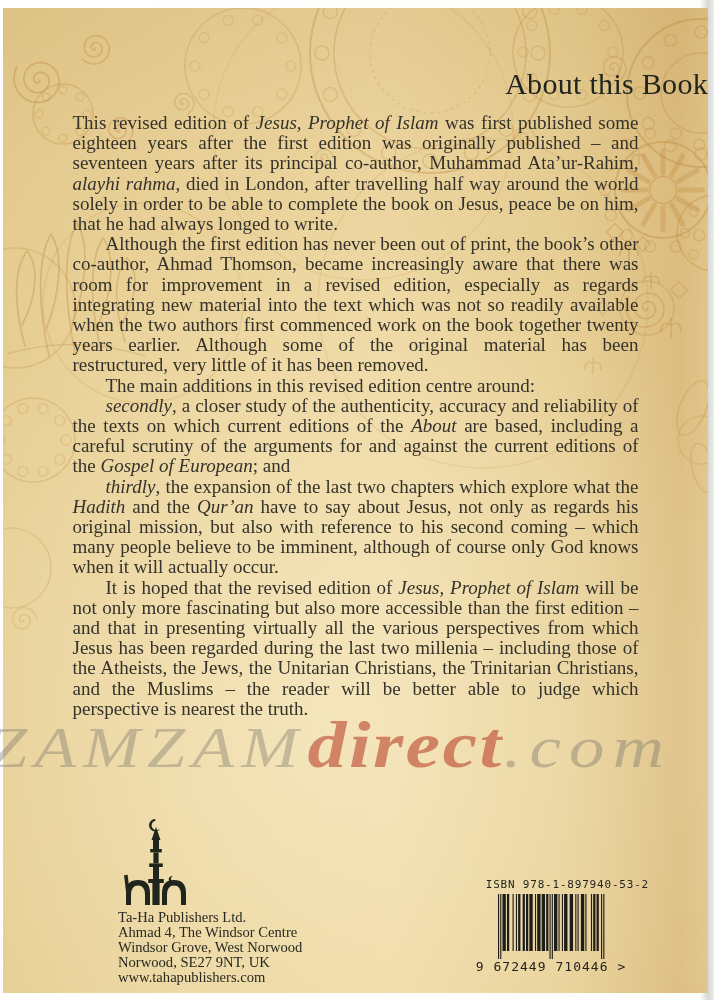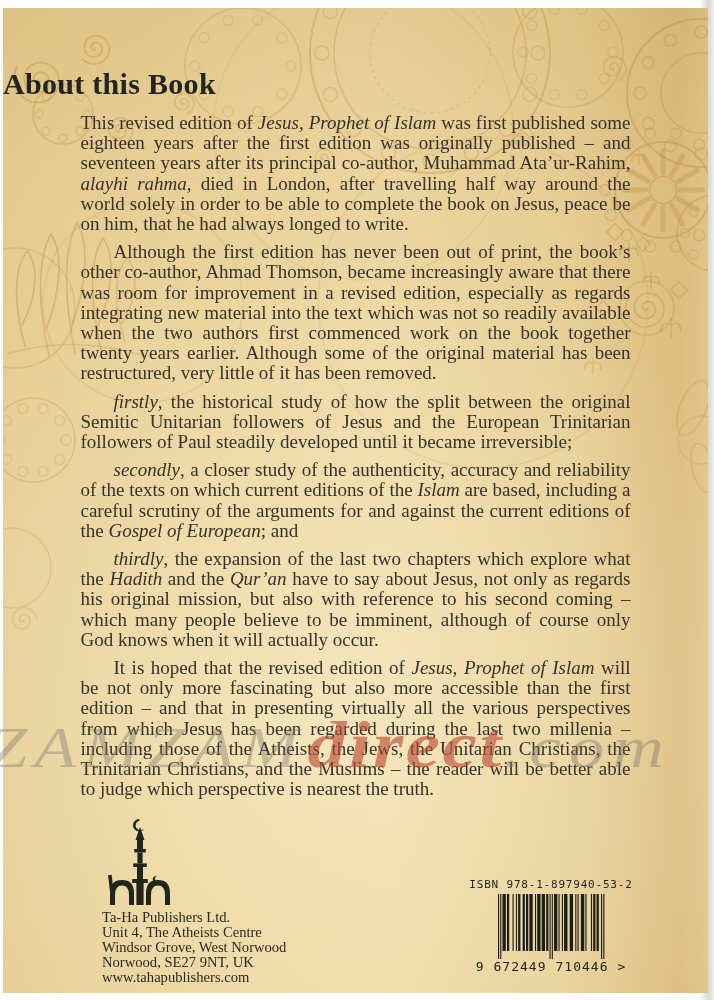--- a/index.html
+++ b/index.html
@@ -11,46 +11,46 @@
   .cover {
     position:absolute; left:3px; right:6px; top:8px; bottom:7px;
     background:
       linear-gradient(180deg, rgba(190,148,78,0.20) 0%, rgba(190,148,78,0.06) 16%, rgba(190,148,78,0) 32%),
       radial-gradient(120% 80% at 46% 72%, rgba(255,251,228,0.40) 0%, rgba(255,251,228,0) 60%),
       linear-gradient(90deg,#e6cd92 0%,#ebd49c 28%,#eed8a3 55%,#e7cf95 80%,#dcbd80 96%,#e1c58b 100%);
   }
   #ornaments { position:absolute; inset:0; width:100%; height:100%; z-index:0; }
   .title {
     position:relative; z-index:2; margin:0; padding-top:57px;
-    text-align:left; font-size:30px; line-height:38px; font-weight:bold;
+    text-align:right; font-size:30px; line-height:38px; font-weight:normal;
     color:#20261f; letter-spacing:0.3px;
   }
   .text {
     position:relative; z-index:2; width:566px; margin:10px auto 0;
     font-size:19px; line-height:20.2px; text-align:justify; color:#34322a;
   }
-  .para { margin:8px; text-indent:33px; }
+  .para { margin:0; text-indent:33px; }
   .para.first { text-indent:0; }
   .it { font-style:italic; }
   .watermark {
     position:absolute; top:699px; left:-14px; z-index:3;
     display:flex; align-items:baseline; white-space:nowrap;
     font-style:italic; transform:scaleX(1.18); transform-origin:left center;
     pointer-events:none;
   }
   .wm { display:inline-block; }
   .wm-0 { font-size:58px; letter-spacing:6px; }
   .wm-1 { font-size:66px; font-weight:bold; letter-spacing:2px; margin-left:2px; }
   .wm-2 { font-size:60px; letter-spacing:7px; }
-  .publisher { position:absolute; left:99px; top:810px; z-index:2; }
+  .publisher { position:absolute; left:115px; top:810px; z-index:2; }
   .logo { display:block; margin-left:4px; }
   .address { margin-top:4px; font-size:14.6px; line-height:15.1px; color:#272920; }
   .barcode-block {
     position:absolute; left:450px; top:870px; width:196px; z-index:2;
-    text-align:center; color:#23251f;
+    text-align:right; color:#23251f;
   }
   .isbn { font-family:"DejaVu Sans Mono", monospace; font-size:11px; letter-spacing:0.8px; }
   .bars { display:block; margin:3px auto 0; }
   .digits {
     display:flex; justify-content:center; align-items:baseline; gap:9px; margin-top:-1px;
     font-family:"DejaVu Sans Mono", monospace; font-size:13px; letter-spacing:1px;
   }
 </style>
 </head>
 <body>
@@ -209,22 +209,22 @@
         <circle cx="56.69756081437326" cy="412.6030866743484" r="5" stroke-width="1.4" stroke-opacity="0.26" fill="none" stroke="#c29147"></circle>
         <circle cx="8" cy="560" r="40" stroke-width="1.6" stroke-opacity="0.26" fill="none" stroke="#c29147"></circle>
         <path d="M20.0 612.0L20.3 612.1L20.5 612.3L20.6 612.6L20.6 612.9L20.4 613.3L20.1 613.7L19.7 613.9L19.1 614.0L18.4 614.0L17.8 613.7L17.2 613.2L16.7 612.5L16.4 611.6L16.3 610.6L16.6 609.6L17.1 608.6L17.9 607.8L18.9 607.1L20.2 606.7L21.6 606.7L23.0 607.0L24.3 607.7L25.5 608.7L26.4 610.1L27.0 611.8L27.1 613.6L26.7 615.4L25.9 617.1L24.6 618.6L22.9 619.8L20.9 620.6L18.7 620.8L16.5 620.5L14.3 619.6L12.4 618.1L10.9 616.1L9.9 613.8L9.4 611.2L9.7 608.5L10.7 605.9L12.3 603.6L14.4 601.7L17.1 600.4L20.1 599.7L23.2 599.9L26.2 600.8L29.0 602.5L31.3 604.8L33.0 607.8L33.9 611.1" stroke-width="1.7" stroke-opacity="0.24" stroke-linecap="round" fill="none" stroke="#c29147"></path>
       </svg>
 
     <h1 class="title">About this Book</h1>
 
     <div class="text" id="paragraphs">
         <p class="para first"><span>This revised edition of </span><span class="it">Jesus, Prophet of Islam</span><span> was first published some eighteen years after the first edition was originally published – and seventeen years after its principal co-author, Muhammad Ata’ur-Rahim, </span><span class="it">alayhi rahma</span><span>, died in London, after travelling half way around the world solely in order to be able to complete the book on Jesus, peace be on him, that he had always longed to write.</span></p>
         <p class="para"><span>Although the first edition has never been out of print, the book’s other co-author, Ahmad Thomson, became increasingly aware that there was room for improvement in a revised edition, especially as regards integrating new material into the text which was not so readily available when the two authors first commenced work on the book together twenty years earlier. Although some of the original material has been restructured, very little of it has been removed.</span></p>
-        <p class="para"><span class="it">firstly</span><span>, the historical study of how the split between the original Semitic Unitarian followers of Jesus and the European Trinitarian followers of Paul steadily developed until it became irreversible;</span></p>
-        <p class="para"><span class="it">secondly</span><span>, a closer study of the authenticity, accuracy and reliability of the texts on which current editions of the </span><span class="it">Islam</span><span> are based, including a careful scrutiny of the arguments for and against the current editions of the </span><span class="it">Gospel of European</span><span>; and</span></p>
+        <p class="para"><span>The main additions in this revised edition centre around:</span></p>
+        <p class="para"><span class="it">secondly</span><span>, a closer study of the authenticity, accuracy and reliability of the texts on which current editions of the </span><span class="it">About</span><span> are based, including a careful scrutiny of the arguments for and against the current editions of the </span><span class="it">Gospel of European</span><span>; and</span></p>
         <p class="para"><span class="it">thirdly</span><span>, the expansion of the last two chapters which explore what the </span><span class="it">Hadith</span><span> and the </span><span class="it">Qur’an</span><span> have to say about Jesus, not only as regards his original mission, but also with reference to his second coming – which many people believe to be imminent, although of course only God knows when it will actually occur.</span></p>
         <p class="para"><span>It is hoped that the revised edition of </span><span class="it">Jesus, Prophet of Islam</span><span> will be not only more fascinating but also more accessible than the first edition – and that in presenting virtually all the various perspectives from which Jesus has been regarded during the last two millenia – including those of the Atheists, the Jews, the Unitarian Christians, the Trinitarian Christians, and the Muslims – the reader will be better able to judge which perspective is nearest the truth.</span></p>
       </div>
 
     <div class="watermark" id="watermark">
         <span class="wm wm-0" style="color: rgb(125, 120, 110); opacity: 0.4;">ZAMZAM</span>
         <span class="wm wm-1" style="color: rgb(187, 74, 51); opacity: 0.62;">direct</span>
         <span class="wm wm-2" style="color: rgb(125, 120, 110); opacity: 0.42;">.com</span>
       </div>
 
@@ -241,21 +241,21 @@
           <rect x="26.2" y="61" width="15.6" height="4"></rect>
           <rect x="30.4" y="65" width="7.2" height="22"></rect>
           <path d="M4 87 v-12 q0 -13 12 -13 q12 0 12 13 v12 h-5 v-10 q0 -9.5 -7 -9.5 q-7 0 -7 9.5 v10 z"></path>
           <rect x="3" y="57" width="3.6" height="16" transform="rotate(-7 5 65)"></rect>
           <path d="M40 87 v-12 q0 -13 12 -13 q12 0 12 13 v12 h-5 v-10 q0 -9.5 -7 -9.5 q-7 0 -7 9.5 v10 z"></path>
           <path d="M50 58 a3.4 3.4 0 1 0 3 5.2 a2.6 2.6 0 1 1 -2.6 -4.6 z"></path>
         </g>
       </svg>
       <div class="address" id="address">
           <div>Ta-Ha Publishers Ltd.</div>
-          <div>Unit 4, The Atheists Centre</div>
+          <div>Ahmad 4, The Windsor Centre</div>
           <div>Windsor Grove, West Norwood</div>
           <div>Norwood, SE27 9NT, UK</div>
           <div>www.tahapublishers.com</div>
         </div>
     </div>
 
     <div class="barcode-block">
       <div class="isbn">ISBN 978-1-897940-53-2</div>
       <svg class="bars" id="bars" width="112" height="66" viewBox="0 0 112 66" aria-hidden="true">
           <rect x="3.00" y="0" width="1.12" height="65" fill="#1d1d1a"></rect>

